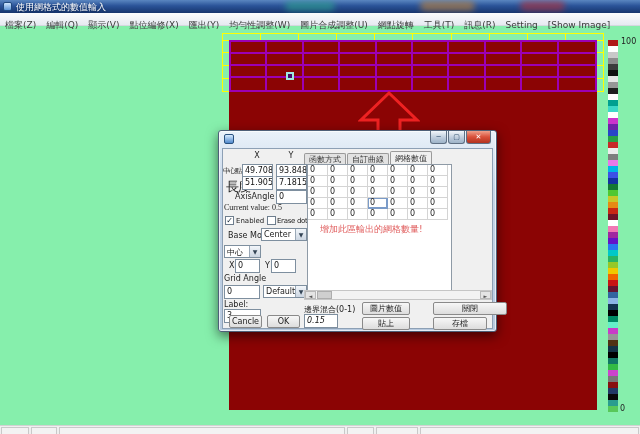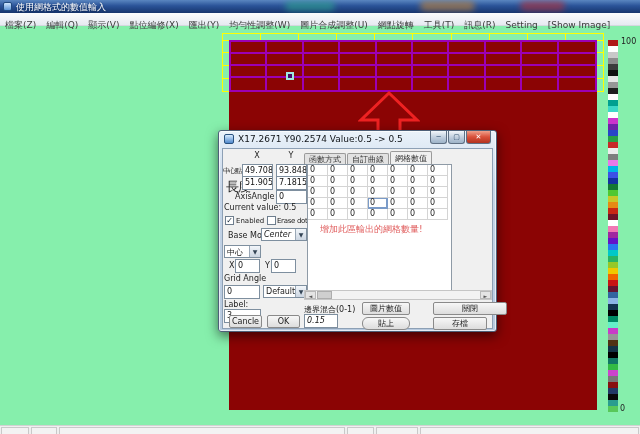--- a/index.html
+++ b/index.html
@@ -247,21 +247,20 @@
       <div class="pseg" style="background: rgb(34, 58, 102);"></div>
       <div class="pseg" style="background: rgb(10, 10, 10);"></div>
       <div class="pseg" style="background: rgb(42, 157, 143);"></div>
       <div class="pseg" style="background: rgb(88, 200, 90);"></div>
     </div>
   <div class="scale-top">100</div>
   <div class="scale-bottom">0</div>
 
   <div class="dialog">
     <span class="dlg-icon"></span>
-    <span class="dlg-title">X17.2671 Y90.2574 Value:0.5 -&gt; 0.5</span>
     <div class="winbtns">
       <div class="winbtn minb">─</div>
       <div class="winbtn maxb">▢</div>
       <div class="winbtn closeb">✕</div>
     </div>
 
     <div class="dlg-body">
 
       <div class="lbl" style="left:19px; top:2px; width:30px; text-align:center;">X</div>
       <div class="lbl" style="left:53px; top:2px; width:30px; text-align:center;">Y</div>
@@ -270,29 +269,29 @@
       <div class="tbx" style="left:19px; top:15px; width:31px;">49.7081</div>
       <div class="tbx" style="left:53px; top:15px; width:31px;">93.8482</div>
 
       <div class="lbl" style="left:3px; top:29px; width:16px; letter-spacing:-1px; font-size:13px;">長度</div>
       <div class="tbx" style="left:19px; top:27px; width:31px;">51.9055</div>
       <div class="tbx" style="left:53px; top:27px; width:31px;">7.1815</div>
 
       <div class="lbl" style="left:12px; top:43px;">AxisAngle</div>
       <div class="tbx" style="left:53px; top:41px; width:31px;">0</div>
 
-      <div class="lbl" style="left:1px; top:54px;">Current value: 0.5</div>
+      <div class="lbl" style="left:1px; top:54px;font-family:Liberation Serif, serif;">Current value: 0.5</div>
 
       <div class="chk" style="left:2px; top:67px;">✓</div>
       <div class="lbl" style="left:13px; top:68px; font-size:7px;">Enabled</div>
       <div class="chk" style="left:44px; top:67px;"></div>
       <div class="lbl" style="left:54px; top:68px; font-size:7px; letter-spacing:-0.3px;">Erase dots</div>
 
       <div class="lbl" style="left:5px; top:82px;">Base Mode</div>
-      <div class="combo" style="left:38px; top:79px; width:46px;font-style:italic;">
+      <div class="combo" style="left:38px; top:79px; width:46px;">
         <span class="cval">Center</span>
         <span class="carr">▼</span>
       </div>
 
       <div class="combo" style="left:1px; top:96px; width:37px;">
         <span class="cval">中心</span>
         <span class="carr">▼</span>
       </div>
 
       <div class="lbl" style="left:6px; top:112px;">X</div>
@@ -365,21 +364,21 @@
         <div class="sarr left">◄</div>
         <div class="sthumb"></div>
         <div class="sarr right">►</div>
       </div>
 
       <div class="lbl" style="left:81px; top:155px;">邊界混合(0-1)</div>
       <div class="tbx" style="left:81px; top:165px; width:34px;font-style:italic;">0.15</div>
 
       <div class="btn" style="left:139px; top:153px; width:48px; height:13px; line-height:12px;">圖片數值</div>
       <div class="btn" style="left:210px; top:153px; width:74px; height:13px; line-height:12px;">關閉</div>
-      <div class="btn" style="left:139px; top:168px; width:48px; height:13px; line-height:12px;border-radius:6px;">貼上</div>
+      <div class="btn" style="left:139px; top:168px; width:48px; height:13px; line-height:12px;">貼上</div>
       <div class="btn" style="left:210px; top:168px; width:54px; height:13px; line-height:12px;">存檔</div>
     </div>
   </div>
 
   <div class="statusbar">
     <div class="seg s1"></div>
     <div class="seg s2"></div>
     <div class="seg s3"></div>
     <div class="seg s4"></div>
     <div class="seg s5"></div>

